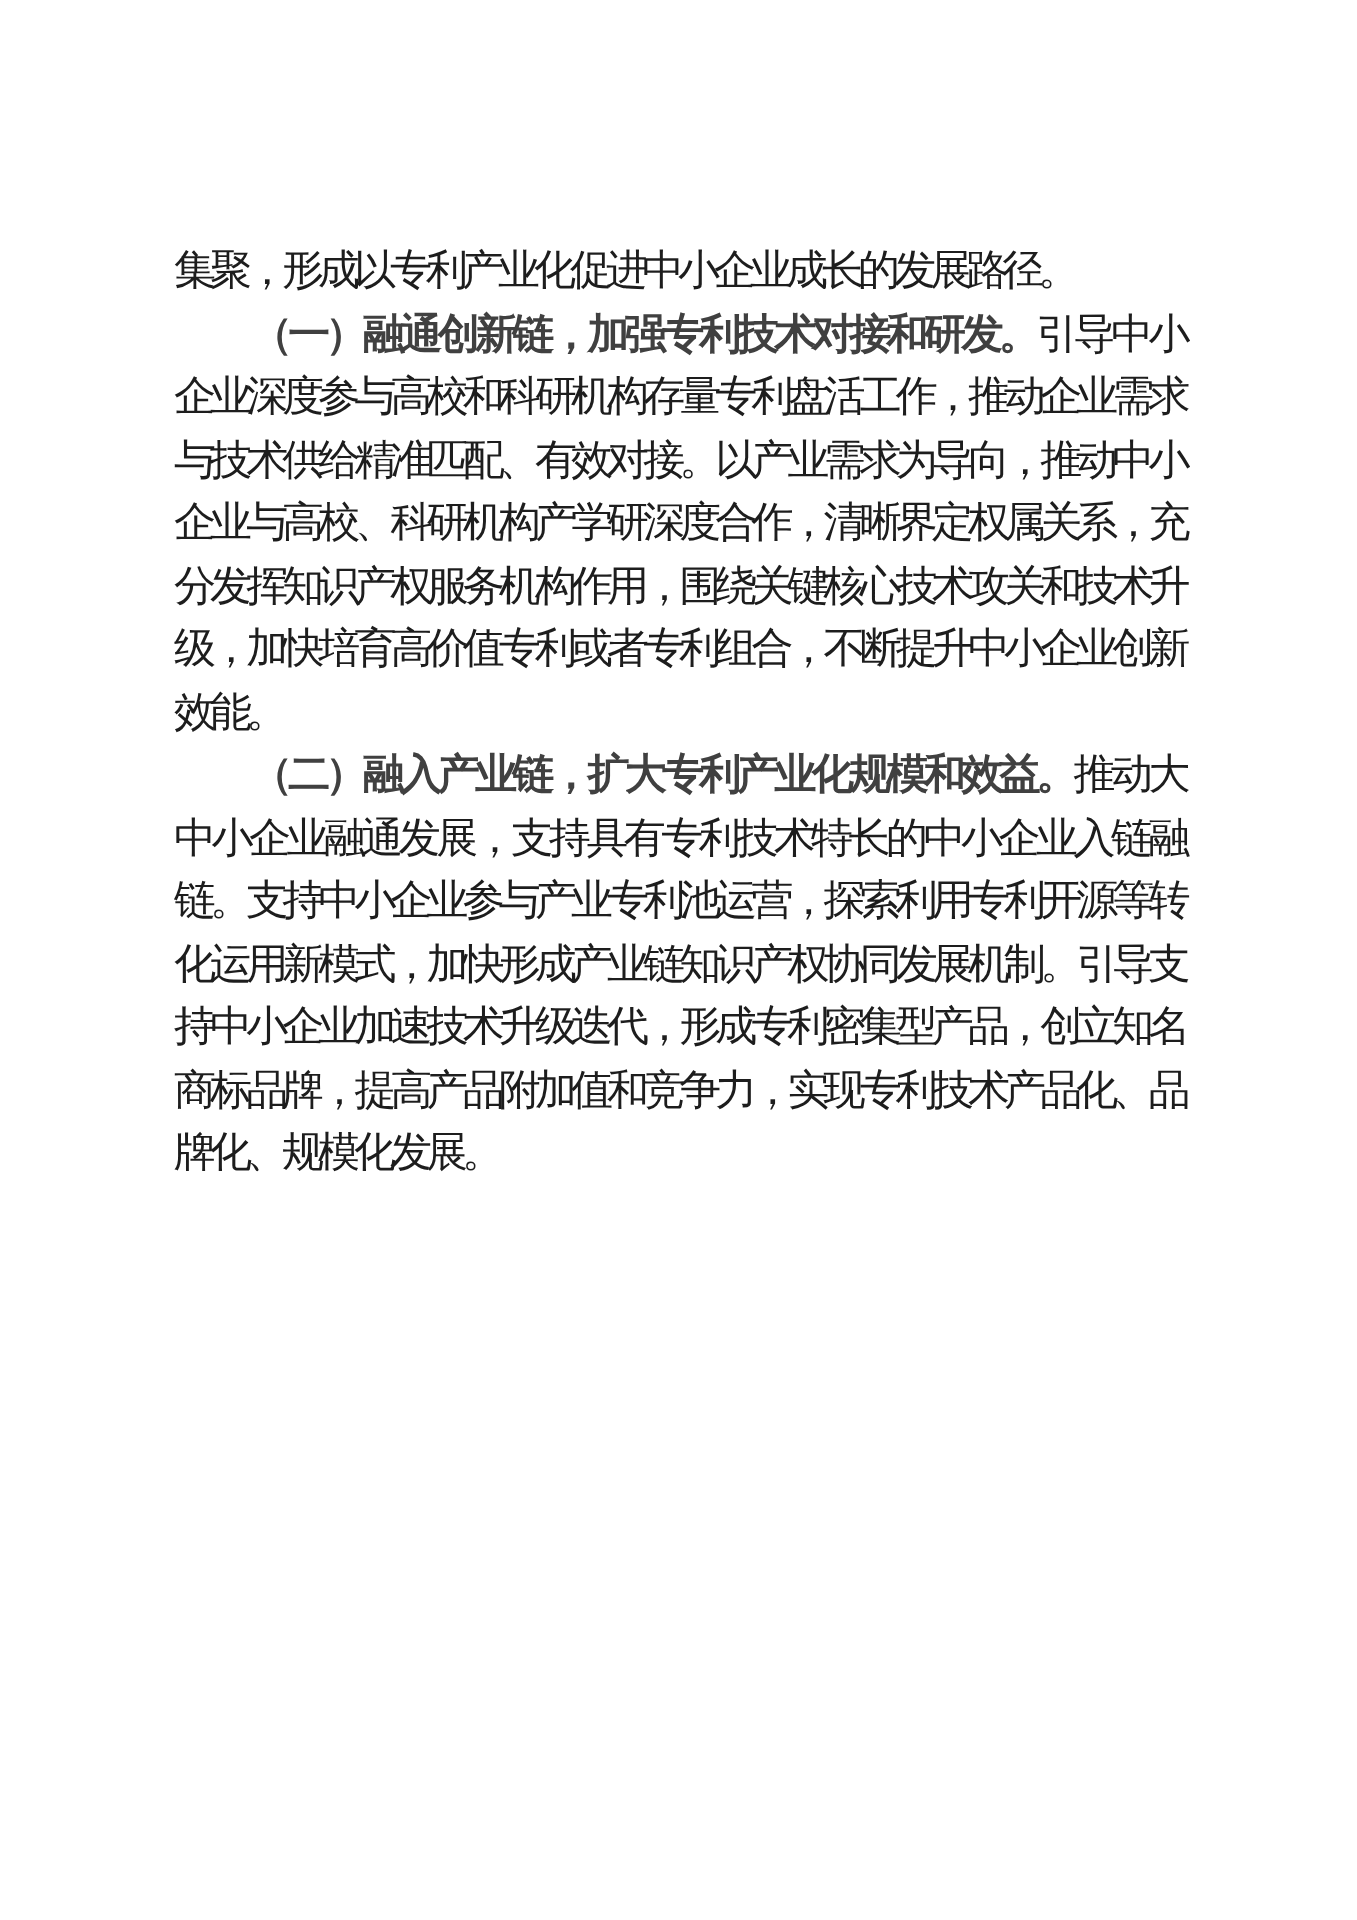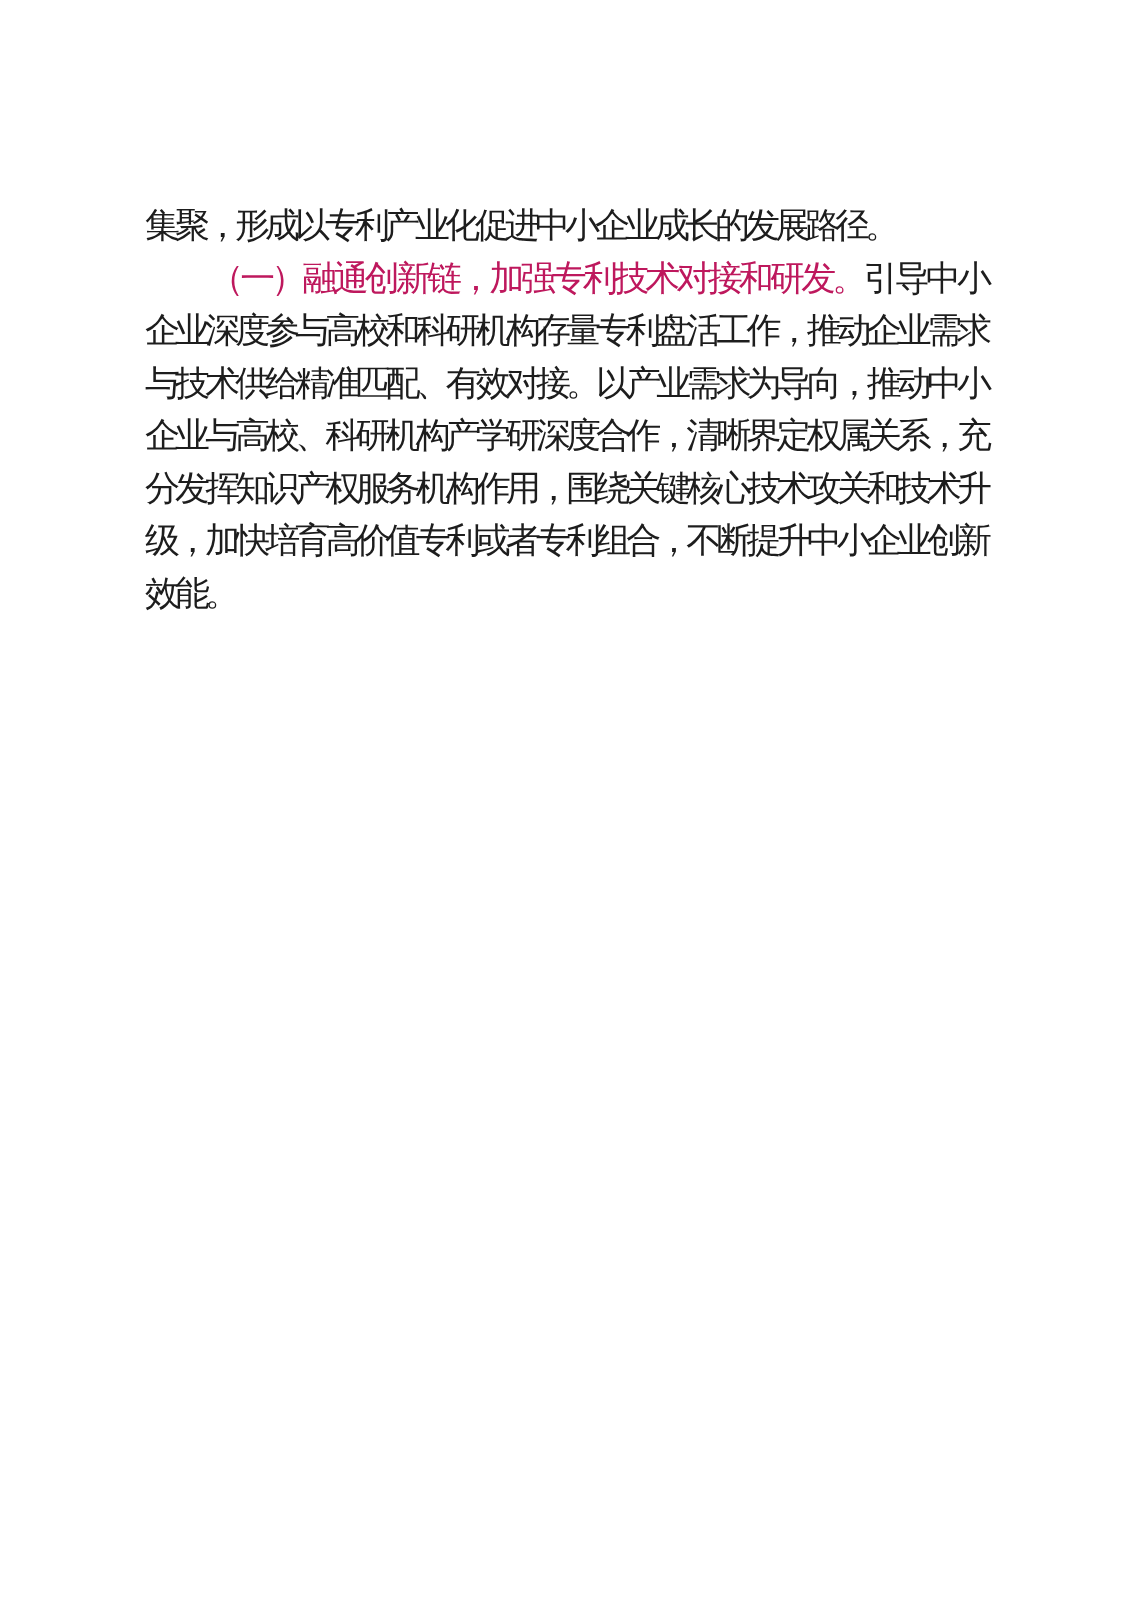--- a/index.html
+++ b/index.html
@@ -28,35 +28,36 @@
     text-justify: inter-ideograph;
   }
   .content p {
     margin: 0;
     padding: 0;
   }
   .content p.indent {
     text-indent: 64px;
   }
   .content .heading {
-    font-weight: normal;
-    color: #be185d;
+    font-weight: bold;
+    color: #404040;
   }
   .page-number {
     position: absolute;
     left: 170px;
     top: 1448px;
     font-size: 27px;
     letter-spacing: 6px;
     color: #222222;
     font-family: "Liberation Serif", "DejaVu Serif", serif;
   }
 </style>
 </head>
 <body>
 
 <div class="page">
   <div class="content">
       <p><span>集聚，形成以专利产业化促进中小企业成长的发展路径。</span></p>
       <p class="indent"><span class="heading">（一）融通创新链，加强专利技术对接和研发。</span><span>引导中小企业深度参与高校和科研机构存量专利盘活工作，推动企业需求与技术供给精准匹配、有效对接。以产业需求为导向，推动中小企业与高校、科研机构产学研深度合作，清晰界定权属关系，充分发挥知识产权服务机构作用，围绕关键核心技术攻关和技术升级，加快培育高价值专利或者专利组合，不断提升中小企业创新效能。</span></p>
+      <p class="indent"><span class="heading">（二）融入产业链，扩大专利产业化规模和效益。</span><span>推动大中小企业融通发展，支持具有专利技术特长的中小企业入链融链。支持中小企业参与产业专利池运营，探索利用专利开源等转化运用新模式，加快形成产业链知识产权协同发展机制。引导支持中小企业加速技术升级迭代，形成专利密集型产品，创立知名商标品牌，提高产品附加值和竞争力，实现专利技术产品化、品牌化、规模化发展。</span></p>
     </div>
   <div class="page-number">— 2 —</div>
 </div>
 
 </body></html>

